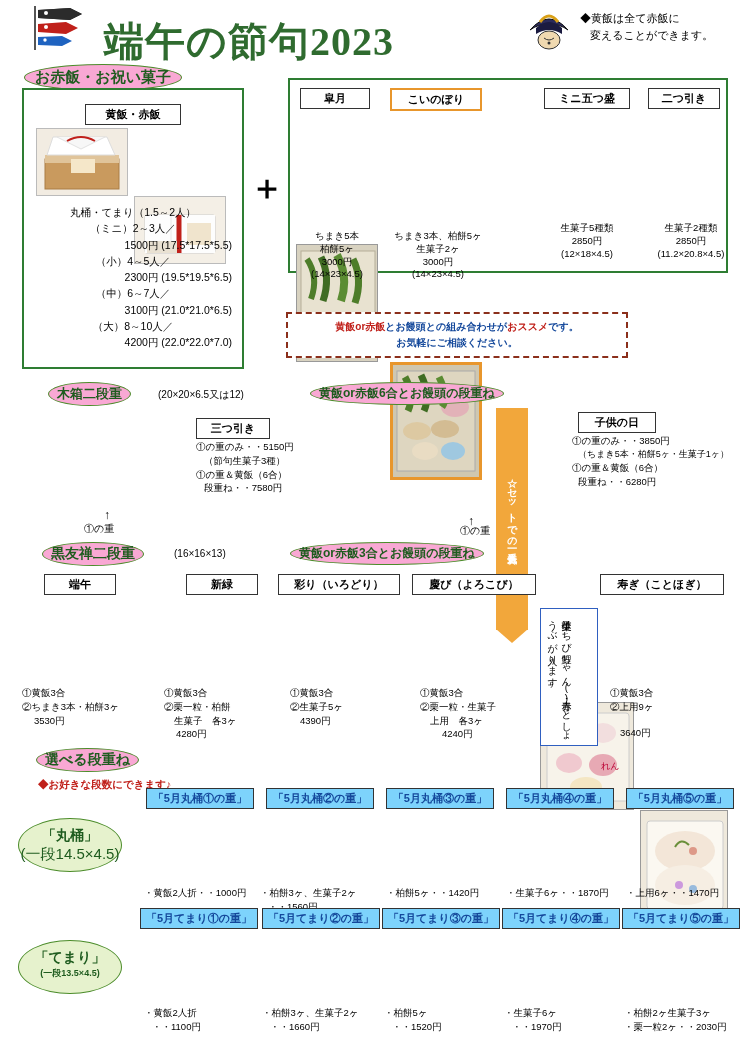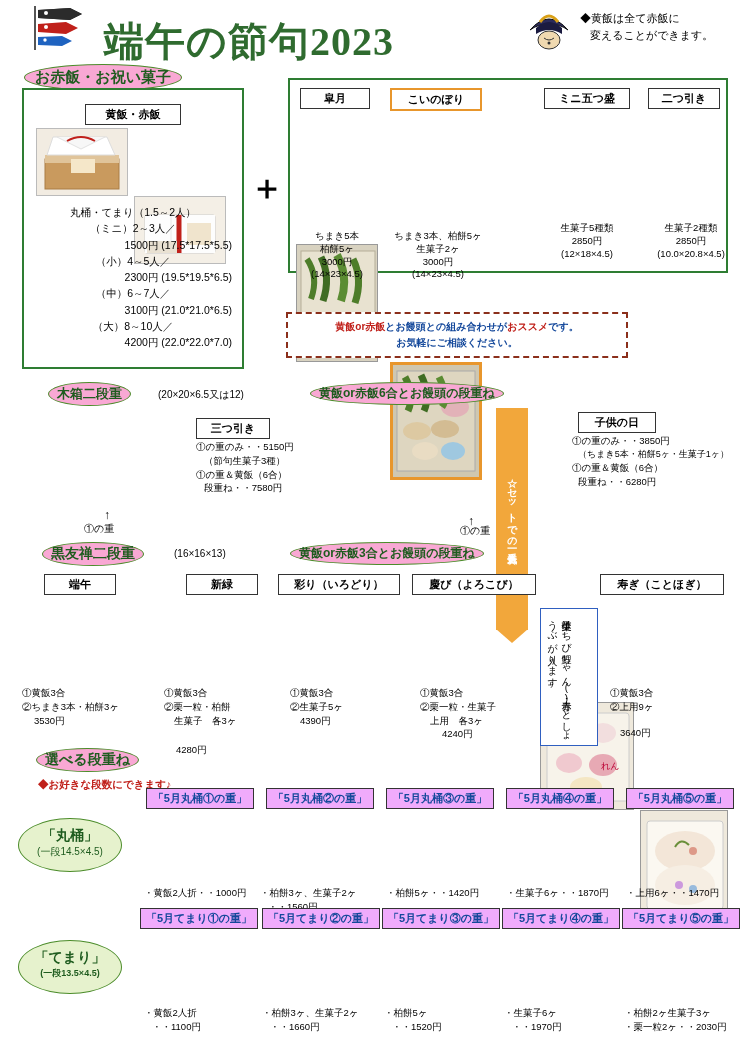--- a/index.html
+++ b/index.html
@@ -71,21 +71,21 @@
   .vertical {
     writing-mode:vertical-rl; text-orientation:upright;
   }
   .blue-box { border:1px solid #2f5fc0; background:#fff; }
   .tbl-cap { font-size:9.5px; line-height:1.45; }
   .rowlabel {
     background:#e6f2cd; border:1px solid #4c8c2b; border-radius:50%;
     text-align:center; font-weight:bold; color:#1f5c1f;
   }
   .title-chip-dark {
-    border:1px solid #333; background:#f0abfc; font-size:11px; font-weight:bold;
+    border:1px solid #333; background:#7dd3fc; font-size:11px; font-weight:bold;
     text-align:center; padding:2px 4px; color:#14489b; white-space:nowrap;
   }
   .koi { position:absolute; }
 </style>
 </head>
 <body>
 
 <div class="abs koi" style="left:30px;top:4px;width:62px;height:46px;">
   <svg width="62" height="46" viewBox="0 0 62 46">
     <line x1="5" y1="2" x2="5" y2="46" stroke="#555" stroke-width="2"></line>
@@ -237,21 +237,21 @@
     <ellipse cx="44" cy="74" rx="30" ry="20" fill="#f6eee3"></ellipse>
     <path d="M34 36 q6 -10 14 -2" stroke="#6a8f3a" fill="none" stroke-width="2"></path>
     <circle cx="52" cy="40" r="4" fill="#d98"></circle>
     <circle cx="38" cy="74" r="4" fill="#c9d"></circle>
     <circle cx="52" cy="78" r="4" fill="#9bd"></circle>
   </svg>
 </div>
 <div class="abs cap" style="left:636px;top:222px;width:110px;">
   <div>生菓子2種類</div>
   <div>2850円</div>
-  <div>(10.0×20.8×4.5)</div>
+  <div>(11.2×20.8×4.5)</div>
 </div>
 
 <div class="abs dash-box" style="left:286px;top:312px;width:342px;">
   <div>
     <span class="red">黄飯or赤飯</span><span class="blue">とお饅頭との組み合わせが</span><span class="red">おススメ</span><span class="blue">です。</span>
   </div>
   <div class="blue">お気軽にご相談ください。</div>
 </div>
 
 <div class="abs leaf-badge sm" style="left:48px;top:382px;">木箱二段重</div>
@@ -291,21 +291,21 @@
   <div>②ちまき3本・柏餅3ヶ</div>
   <div style="padding-left:12px;">3530円</div>
 </div>
 
 <div class="abs hdr-chip" style="left:186px;top:574px;width:72px;">新緑</div>
 
 <div class="abs tbl-cap" style="left:164px;top:686px;width:130px;">
   <div>①黄飯3合</div>
   <div>②栗一粒・柏餅</div>
   <div style="padding-left:10px;">生菓子　各3ヶ</div>
-  <div style="padding-left:12px;margin-top:16px;">4280円</div>
+  <div style="padding-left:12px;">4280円</div>
 </div>
 
 <div class="abs hdr-chip" style="left:278px;top:574px;width:122px;">彩り（いろどり）</div>
 
 <div class="abs tbl-cap" style="left:290px;top:686px;width:130px;">
   <div>①黄飯3合</div>
   <div>②生菓子5ヶ</div>
   <div style="padding-left:10px;">4390円</div>
 </div>
 
@@ -328,21 +328,21 @@
 
 <div class="abs blue-box" style="left:540px;top:608px;width:58px;height:138px;padding:4px;">
   <div class="vertical" style="font-size:10px;height:128px;">生菓子はちび鯉ちゃん(赤・青)としょうぶが入ります。</div>
 </div>
 
 <div class="abs leaf-badge sm" style="left:36px;top:748px;font-size:14px;">選べる段重ね</div>
 <div class="abs red" style="left:38px;top:778px;font-size:10.5px;font-weight:bold;">◆お好きな段数にできます♪</div>
 
 <div class="abs rowlabel" style="left:18px;top:818px;width:104px;height:54px;padding-top:8px;">
   <div style="font-size:14px;">「丸桶」</div>
-  <div style="font-size:10px;font-weight:normal;">(一段14.5×4.5)</div>
+  <div style="font-size:15px;font-weight:normal;">(一段14.5×4.5)</div>
 </div>
 
 <div class="abs title-chip-dark" style="left:146px;top:788px;width:108px;">「5月丸桶①の重」</div>
 
 <div class="abs tbl-cap" style="left:144px;top:886px;width:120px;">
   <div>・黄飯2人折・・1000円</div>
 </div>
 
 <div class="abs title-chip-dark" style="left:266px;top:788px;width:108px;">「5月丸桶②の重」</div>
 

